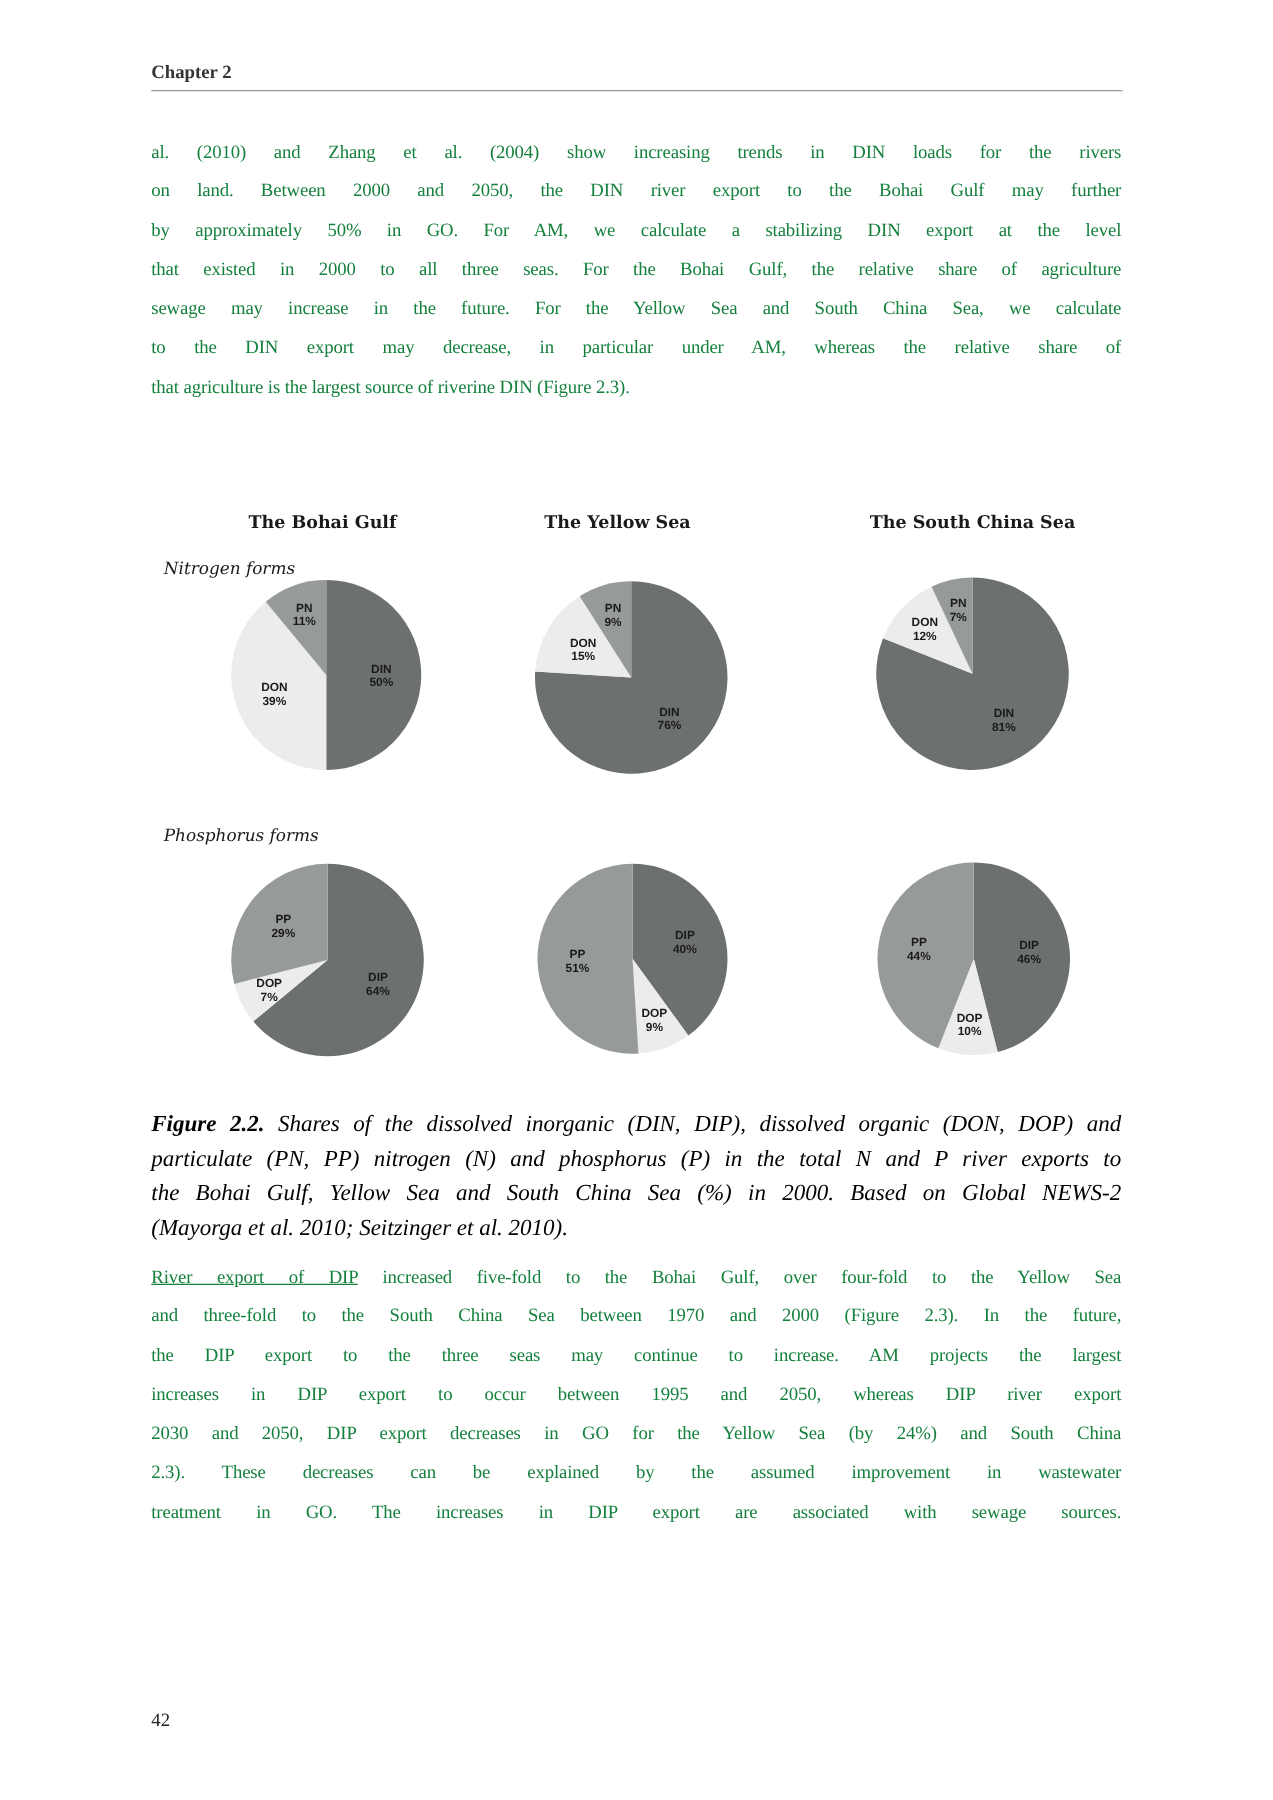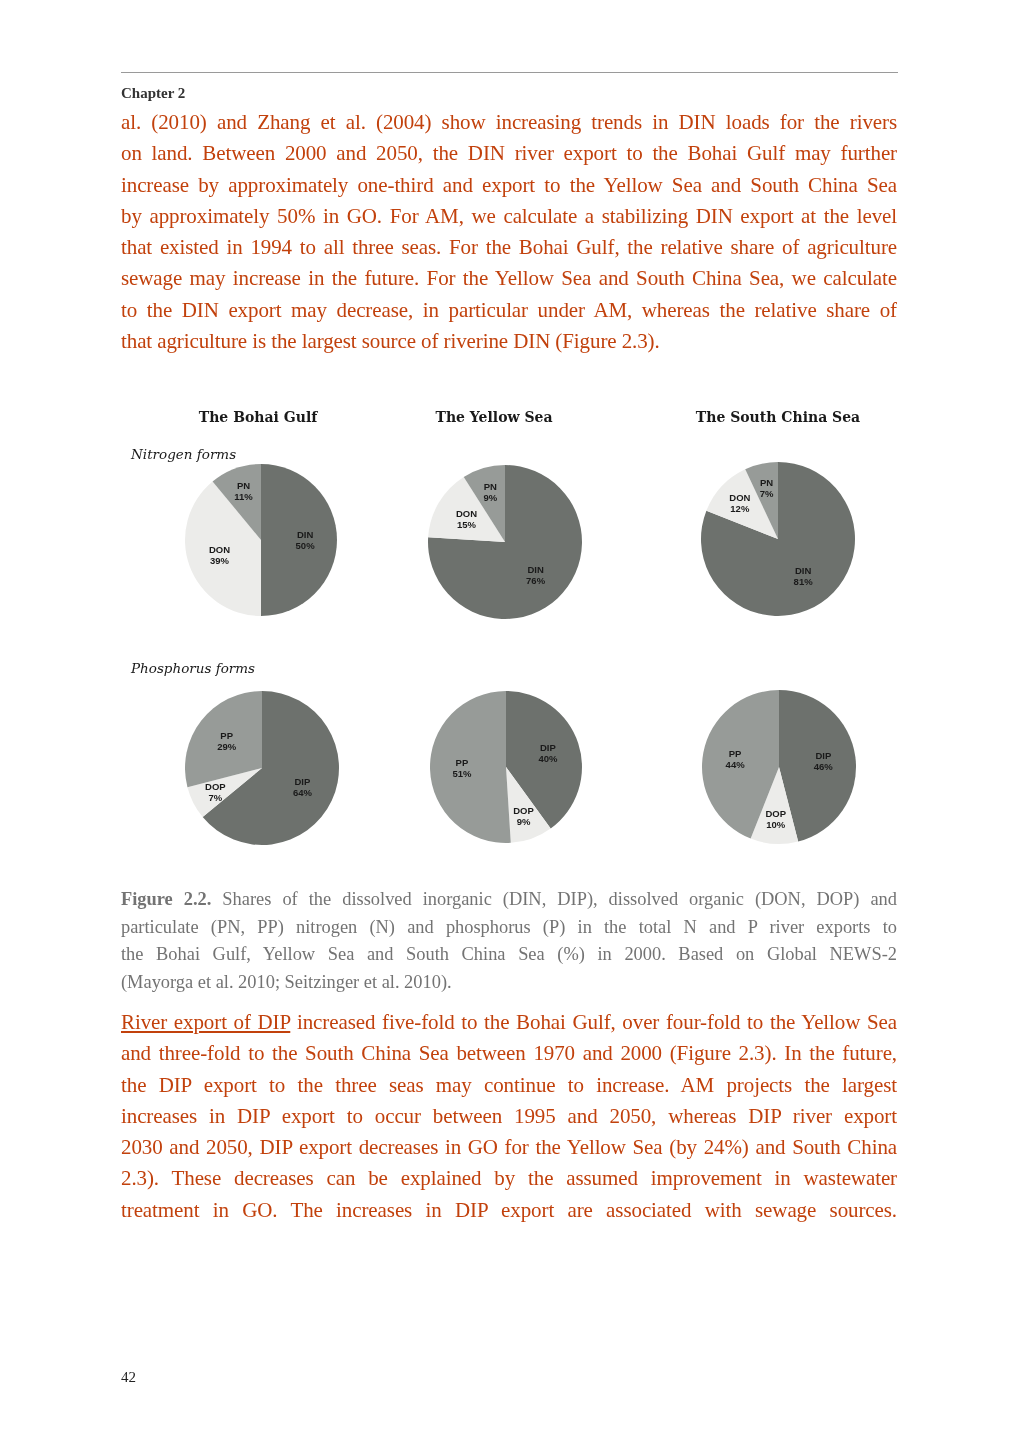--- a/index.html
+++ b/index.html
@@ -1,30 +1,30 @@
 <!DOCTYPE html>
 <html><head>
 <meta charset="utf-8">
 <style>
   html, body { margin: 0; padding: 0; background: #ffffff; }
   body { width: 1018px; height: 1440px; position: relative; overflow: hidden;
          font-family: "DejaVu Serif", "Liberation Serif", serif; color: #222; }
   .header { position: absolute; left: 121px; top: 48px; width: 777px; height: 24px;
             border-bottom: 1px solid #9a9a9a; }
   .header span { font-family: "Liberation Serif", serif; font-weight: bold; font-size: 15px;
-                 color: #333; display: block; line-height: 20px; margin-top: 35px; }
+                 color: #333; display: block; line-height: 20px; }
   .para { position: absolute; left: 121px; width: 776px; font-family: "Liberation Serif", serif;
-          font-size: 21px; line-height: 31.3px; text-align: justify; color: #c2410c;
+          font-size: 15px; line-height: 31.3px; text-align: justify; color: #15803d;
           letter-spacing: -0.1px; }
   .para .line { display: block; text-align: justify; text-align-last: justify; height: 31.3px; white-space: nowrap; }
   .para .line.last { text-align-last: left; }
   .u { text-decoration: underline; margin-top: 16px; }
   .caption { position: absolute; left: 121px; top: 886px; width: 776px;
-             font-family: "Liberation Serif", serif; font-size: 18.4px;
-             line-height: 27.5px; color: #737373; }
+             font-family: "Liberation Serif", serif; font-style: italic; font-size: 18.4px;
+             line-height: 27.5px; color: #000000; }
   .caption .line { display: block; text-align: justify; text-align-last: justify; white-space: nowrap; }
   .caption .line.last { text-align-last: left; }
   .caption b { font-weight: bold; }
   .figure { position: absolute; left: 121px; top: 400px; width: 780px; height: 460px; }
   .figure svg { position: absolute; left: 0; top: 0; }
   .col-title { font-family: "DejaVu Serif", serif; font-weight: bold; font-size: 14px; fill: #1a1a1a; }
   .row-title { font-family: "DejaVu Serif", serif; font-style: italic; font-size: 13.5px; fill: #1a1a1a; }
   .slice-label { font-family: "Liberation Sans", sans-serif; font-weight: bold; font-size: 9.5px; fill: #1a1a1a; }
   .pagenum { position: absolute; left: 121px; top: 1369px; font-family: "Liberation Serif", serif;
              font-size: 15px; color: #222; }
@@ -32,23 +32,22 @@
 </head>
 <body>
 
 <div class="header">
   <span>Chapter 2</span>
 </div>
 
 <div class="para" style="top:107px;">
   <span class="line">al. (2010) and Zhang et al. (2004) show increasing trends in DIN loads for the rivers</span>
   <span class="line">on land. Between 2000 and 2050, the DIN river export to the Bohai Gulf may further</span>
-  <span class="line">increase by approximately one-third and export to the Yellow Sea and South China Sea</span>
   <span class="line">by approximately 50% in GO. For AM, we calculate a stabilizing DIN export at the level</span>
-  <span class="line">that existed in 1994 to all three seas. For the Bohai Gulf, the relative share of agriculture</span>
+  <span class="line">that existed in 2000 to all three seas. For the Bohai Gulf, the relative share of agriculture</span>
   <span class="line">sewage may increase in the future. For the Yellow Sea and South China Sea, we calculate</span>
   <span class="line">to the DIN export may decrease, in particular under AM, whereas the relative share of</span>
   <span class="line last">that agriculture is the largest source of riverine DIN (Figure 2.3).</span>
 </div>
 
 <div class="figure">
   <svg id="fig-svg" width="780" height="460">
     <text class="col-title" x="137" y="22" text-anchor="middle">The Bohai Gulf</text>
     <text class="col-title" x="373" y="22" text-anchor="middle">The Yellow Sea</text>
     <text class="col-title" x="657" y="22" text-anchor="middle">The South China Sea</text>

